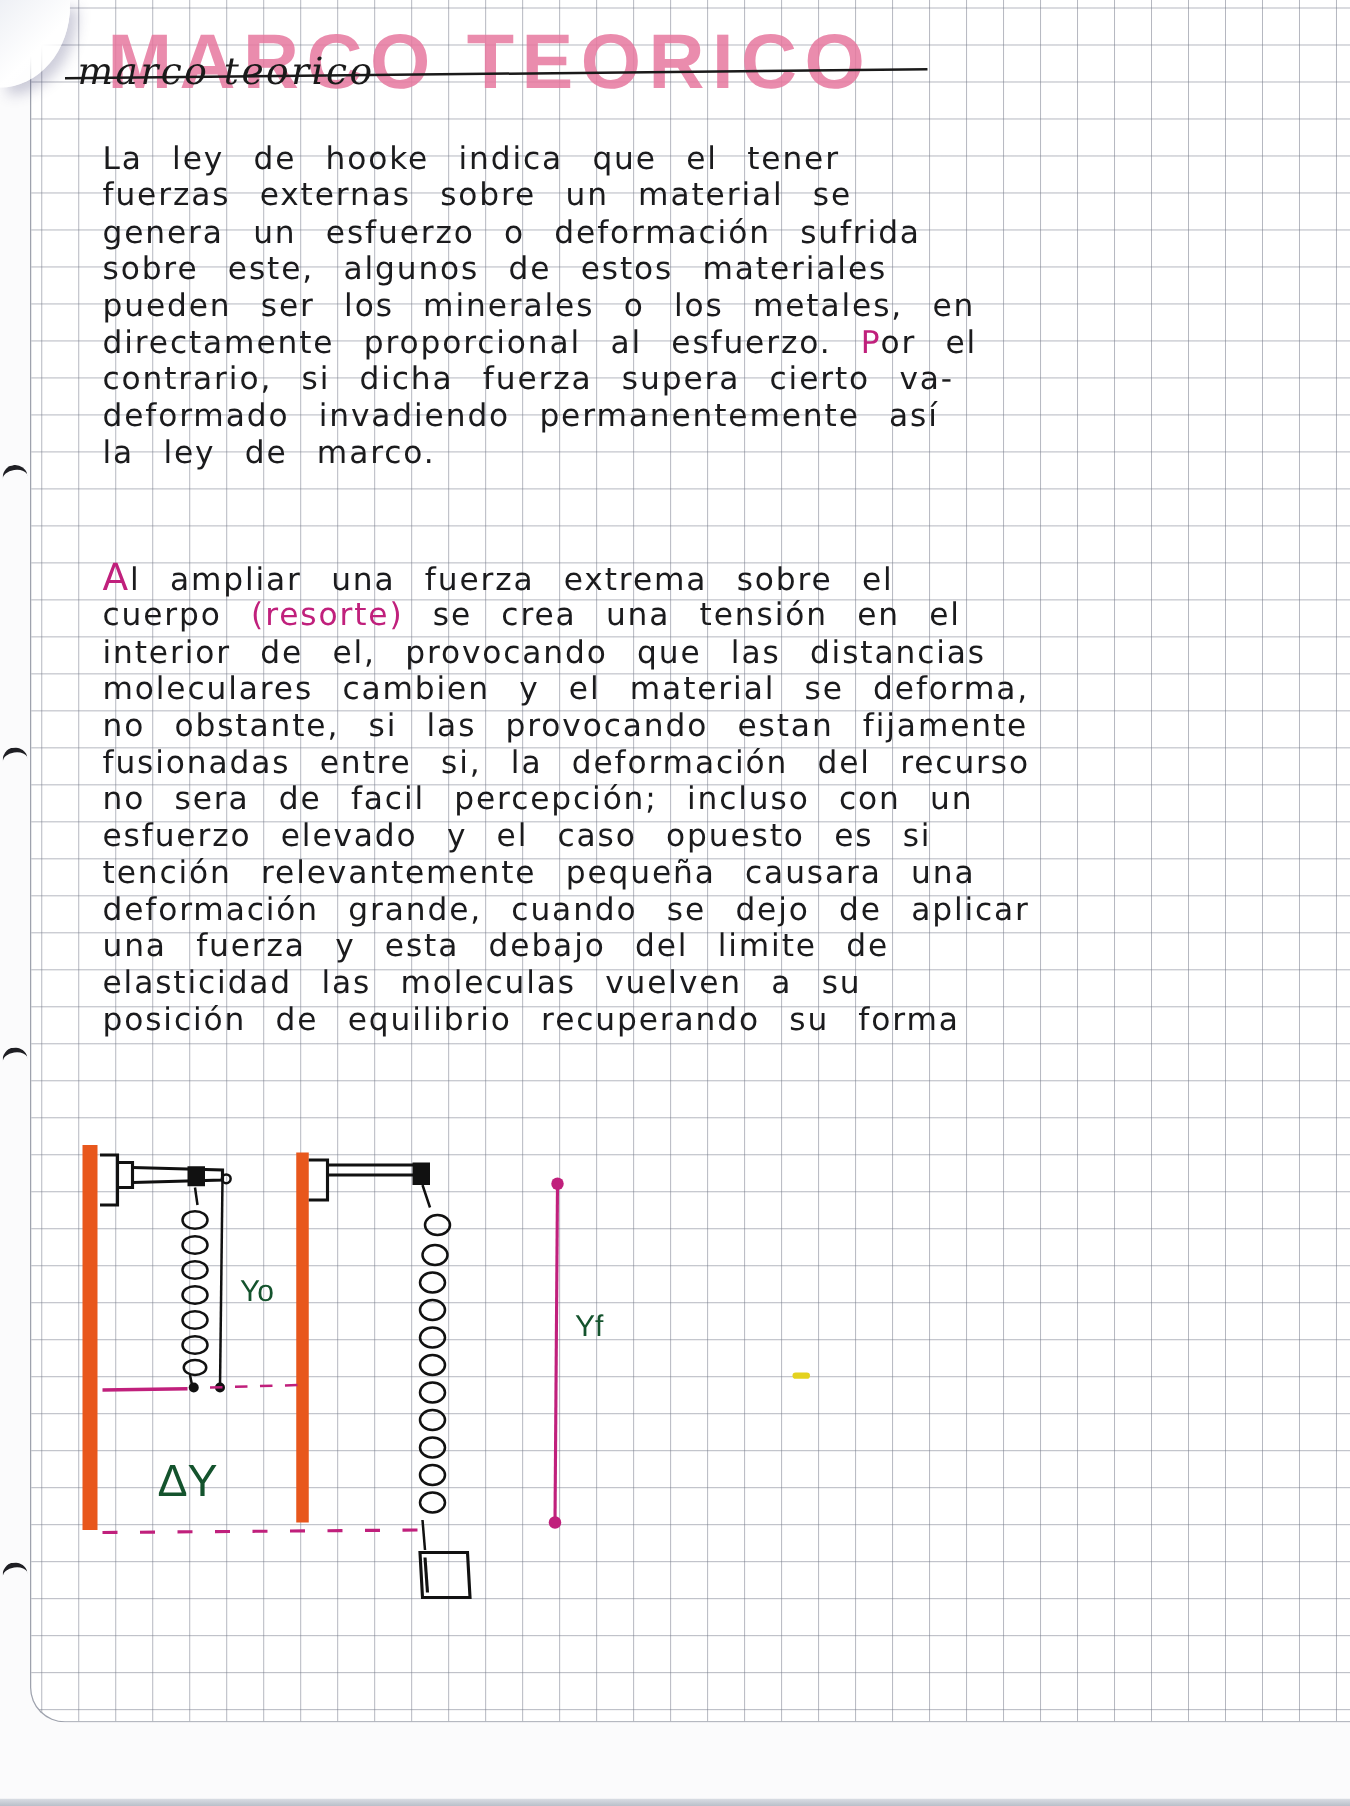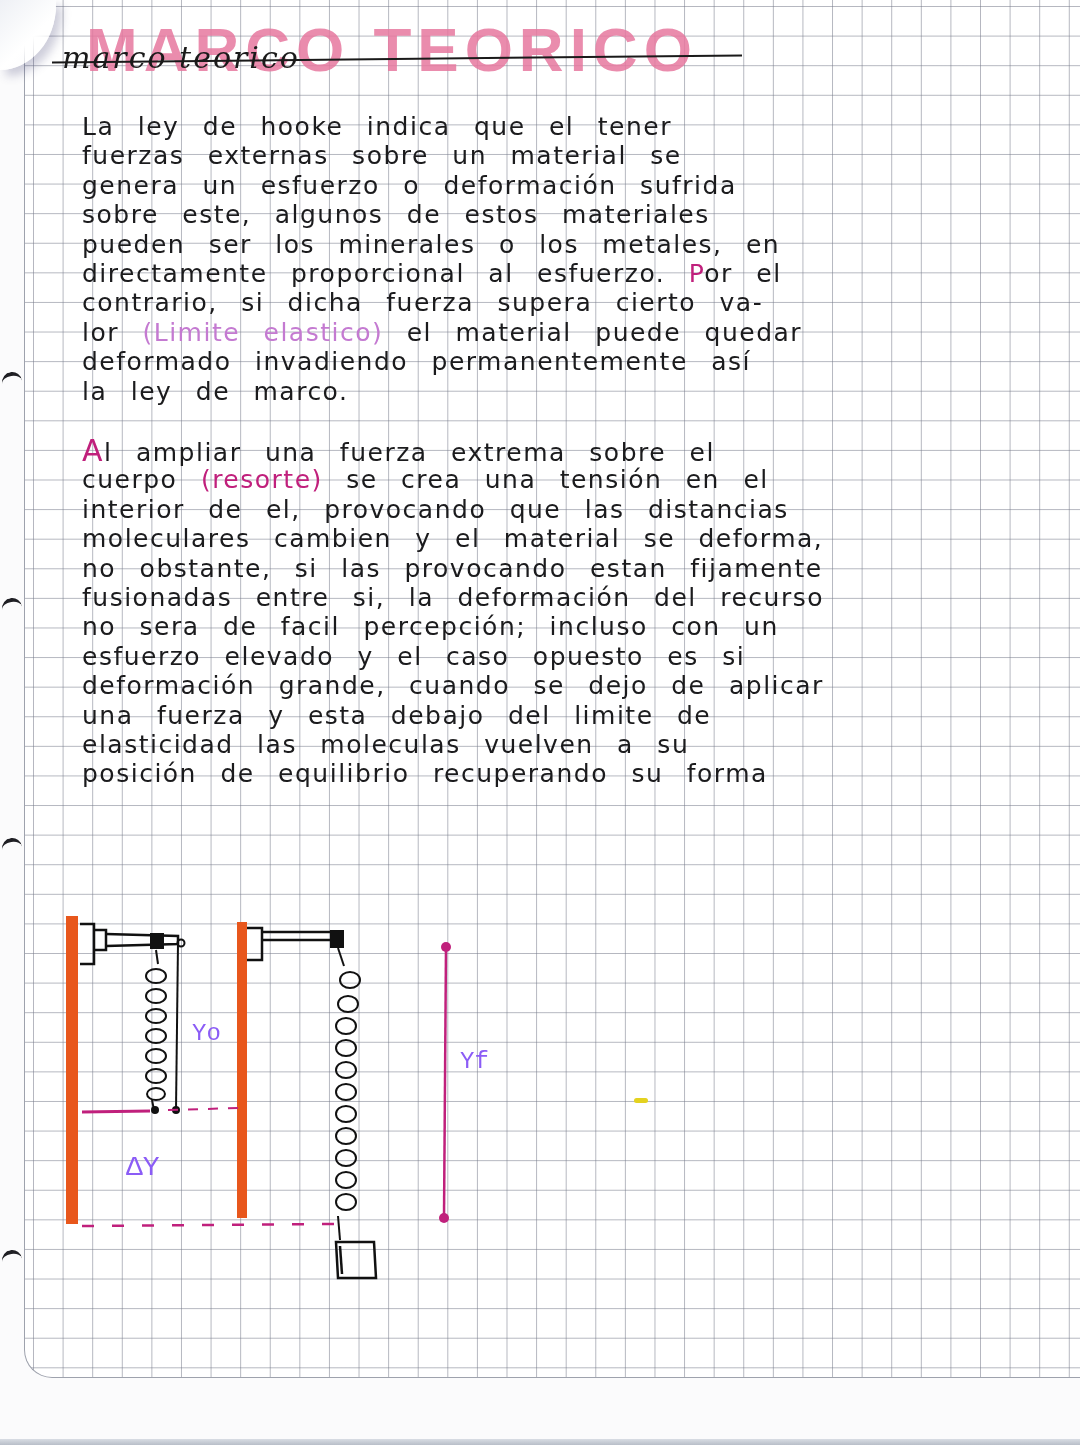--- a/index.html
+++ b/index.html
@@ -54,22 +54,22 @@
   .para .line {
     height: 29.4px; line-height: 29.4px; white-space: nowrap;
     font-family: "DejaVu Sans", sans-serif; font-size: 25px;
     color: #1b1b1d; letter-spacing: 1.5px; word-spacing: 14px;
   }
   .para .line span { }
   .pink { color: #c0207c; }
   .lavender { color: #c47ad1; }
   .diagram { position: absolute; left: 40px; top: 900px; width: 460px; height: 400px; }
   .label-math {
-    position: absolute; font-family: Liberation Mono, monospace;
-    font-size: 24px; color: #8b5cf6;
+    position: absolute; font-family: Liberation Sans, sans-serif;
+    font-size: 24px; color: #14532d;
   }
 </style>
 </head>
 <body>
 
 <div class="bottom-strip"></div>
 
 <div class="sheet"></div>
 <div class="page-curl"></div>
 
@@ -85,34 +85,34 @@
 </div>
 
 <div class="para" style="top:112px">
   <div class="line">La ley de hooke indica que el tener</div>
   <div class="line">fuerzas externas sobre un material se</div>
   <div class="line">genera un esfuerzo o deformación sufrida</div>
   <div class="line">sobre este, algunos de estos materiales</div>
   <div class="line">pueden ser los minerales o los metales, en</div>
   <div class="line"><span>directamente proporcional al esfuerzo.</span><span class="pink"> P</span><span>or el</span></div>
   <div class="line">contrario, si dicha fuerza supera cierto va-</div>
-  <div class="line"><span>lor </span><span class="lavender">(Limite elastico)</span><span> el material puede quedar</span></div>
   <div class="line">deformado invadiendo permanentemente así</div>
   <div class="line">la ley de marco.</div>
 </div>
 
-<div class="para" style="top:436px">
+<div class="para" style="top:448px">
   <div class="line"><span class="pink" style="font-size:30px">A</span><span>l ampliar una fuerza extrema sobre el</span></div>
   <div class="line"><span>cuerpo </span><span class="pink">(resorte)</span><span> se crea una tensión en el</span></div>
   <div class="line">interior de el, provocando que las distancias</div>
   <div class="line">moleculares cambien y el material se deforma,</div>
   <div class="line">no obstante, si las provocando estan fijamente</div>
   <div class="line">fusionadas entre si, la deformación del recurso</div>
   <div class="line">no sera de facil percepción; incluso con un</div>
   <div class="line">esfuerzo elevado y el caso opuesto es si</div>
+  <div class="line">tención relevantemente pequeña causara una</div>
   <div class="line">deformación grande, cuando se dejo de aplicar</div>
   <div class="line">una fuerza y esta debajo del limite de</div>
   <div class="line">elasticidad las moleculas vuelven a su</div>
   <div class="line">posición de equilibrio recuperando su forma</div>
 </div>
 
 <div class="diagram">
   <svg width="460" height="400" viewBox="0 0 460 400" xmlns="http://www.w3.org/2000/svg">
 
     <rect x="26" y="16" width="12" height="308" fill="#e8571c"></rect>
@@ -172,16 +172,16 @@
     </g>
 
     <line x1="42" y1="326" x2="296" y2="324" stroke="#c0207c" stroke-width="2.5" stroke-dasharray="12 18"></line>
 
     <line x1="406" y1="47" x2="404" y2="318" stroke="#c0207c" stroke-width="2.5"></line>
     <circle cx="406" cy="47" r="5" fill="#c0207c"></circle>
     <circle cx="404" cy="318" r="5" fill="#c0207c"></circle>
   </svg>
   <div class="label-math" style="left:152px; top:120px">Yo</div>
   <div class="label-math" style="left:420px; top:148px">Yf</div>
-  <div class="label-math" style="left:86px; top:252px; font-size:28px">ΔY</div>
+  <div class="label-math" style="left:86px; top:264px; font-size:36px">ΔY</div>
 </div>
 
 <div style="position:absolute; left:634px; top:1098px; width:14px; height:5px; background:#e4d21f; border-radius:3px"></div>
 
 </body></html>

